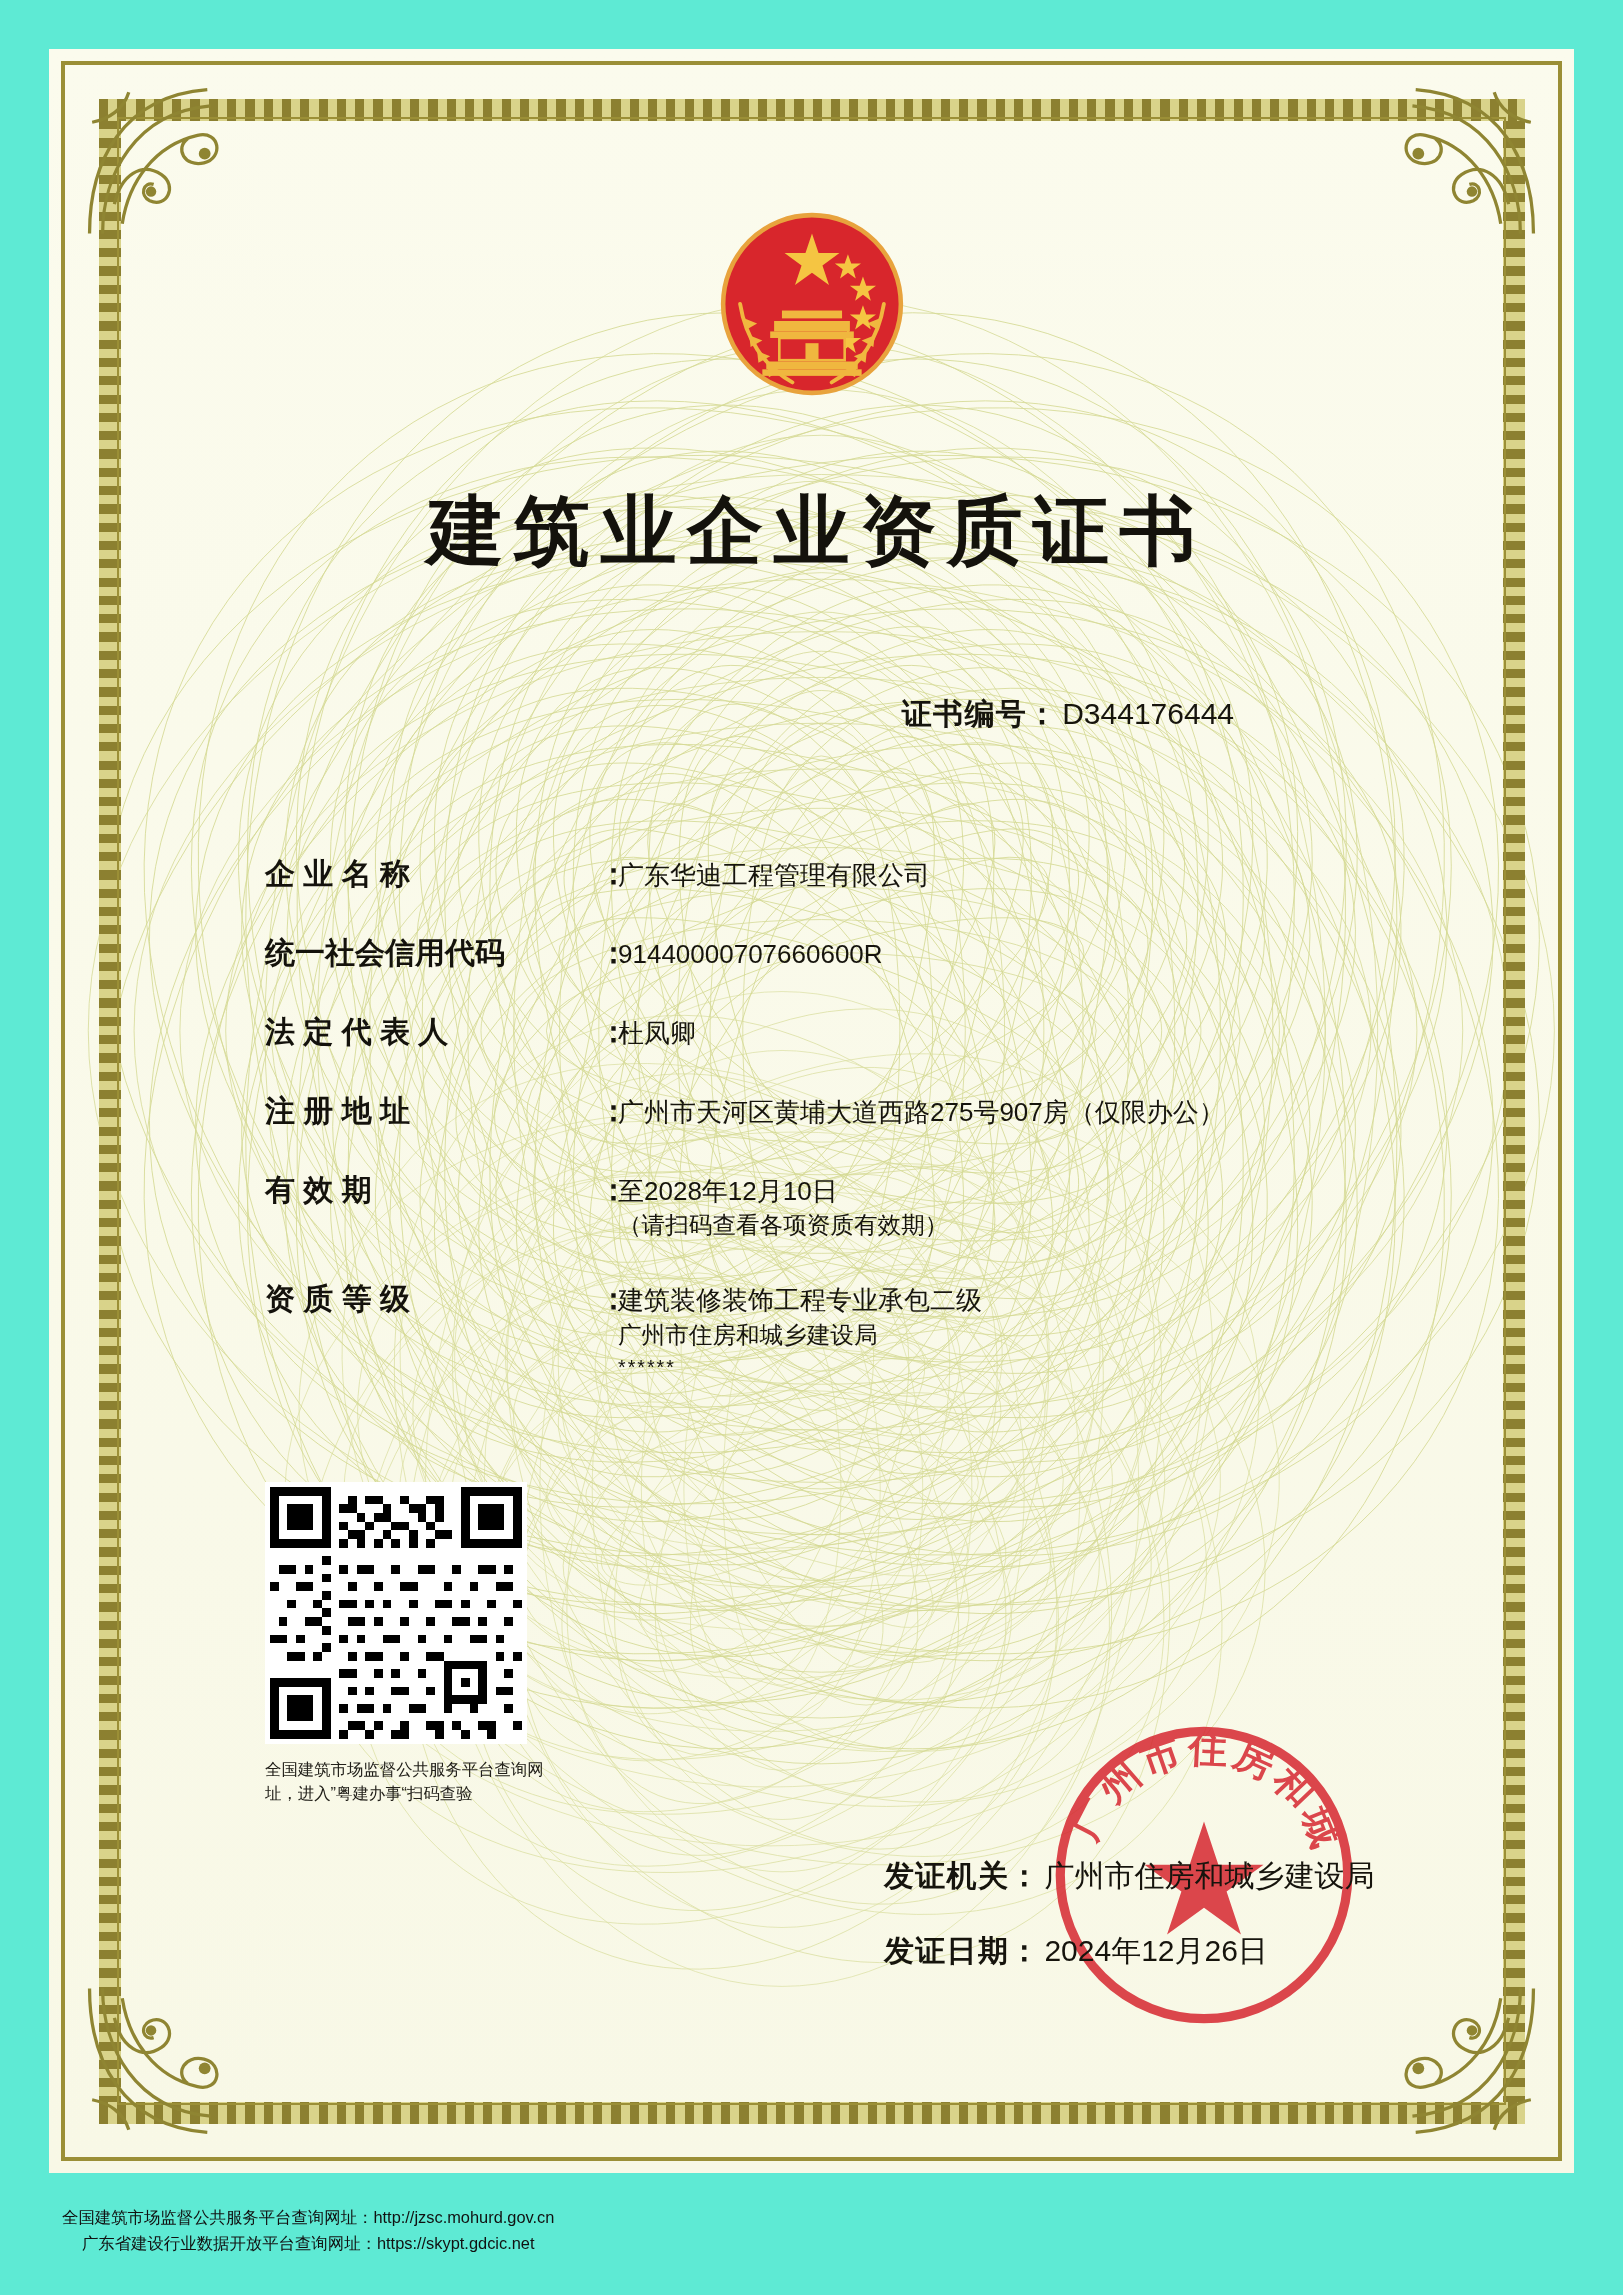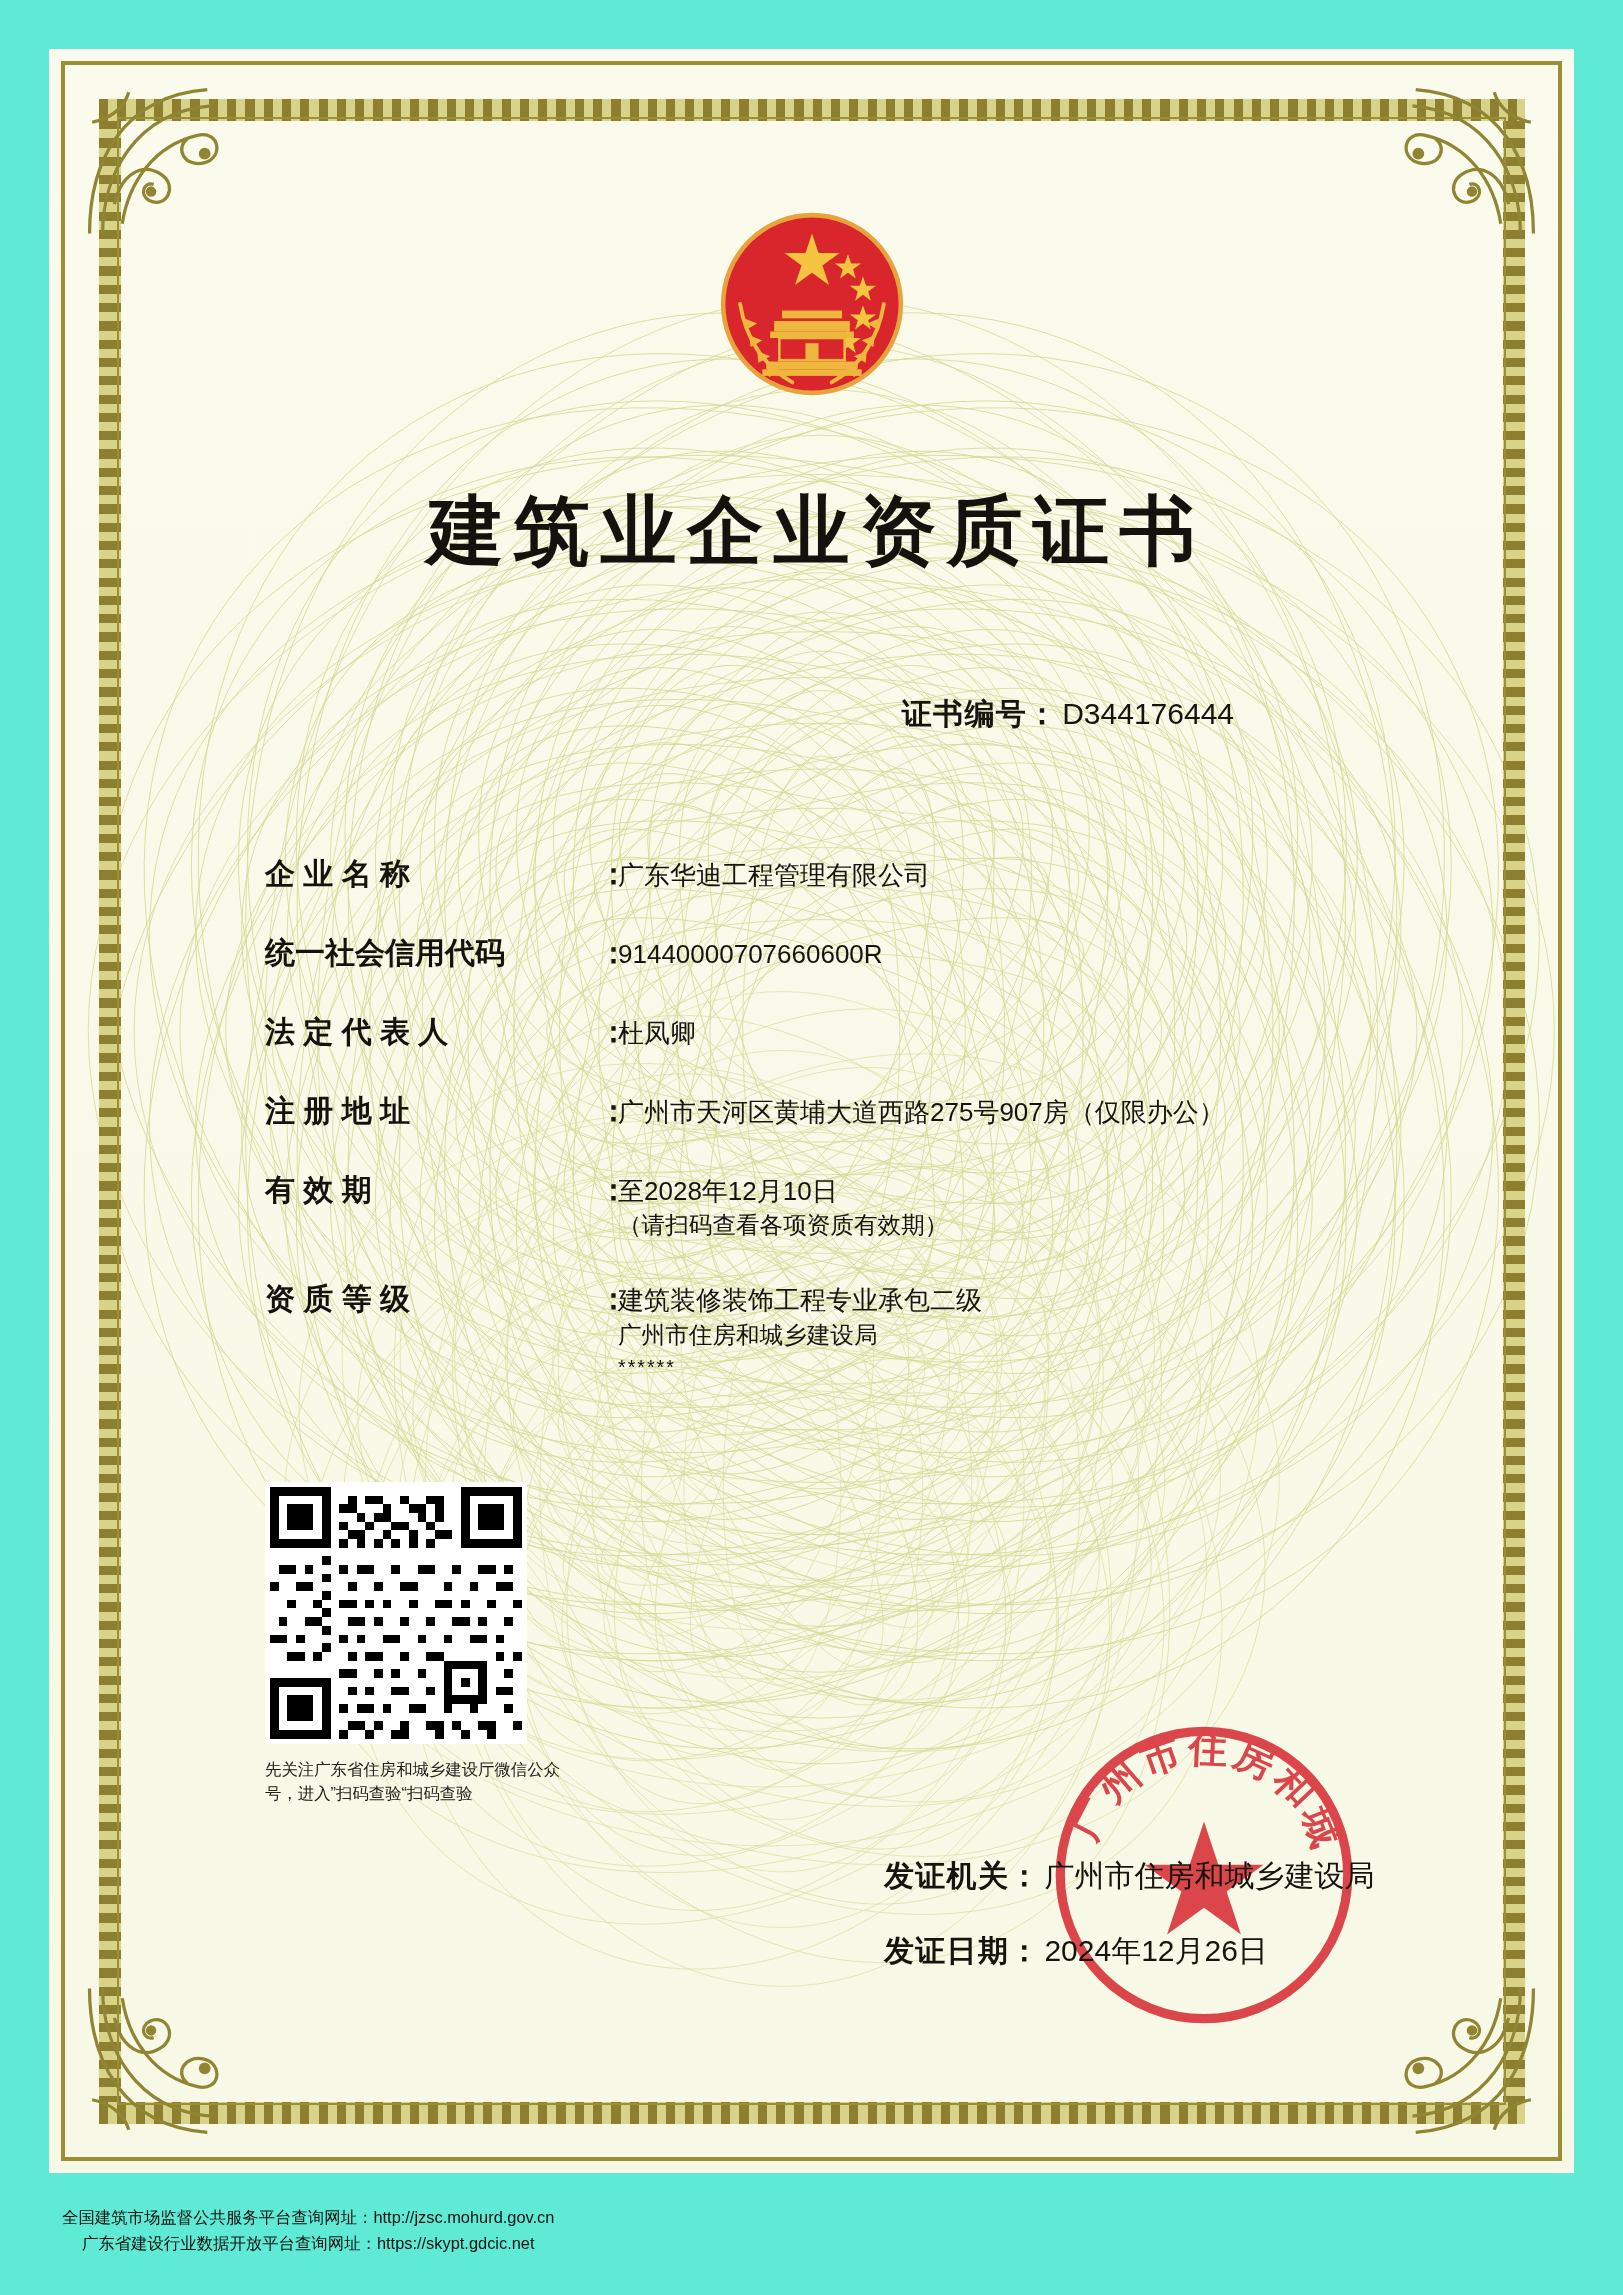--- a/index.html
+++ b/index.html
@@ -596,21 +596,21 @@
 
             <rect x="8" y="28" width="1" height="1"></rect>
               <rect x="11" y="28" width="1" height="1"></rect>
             <rect x="14" y="28" width="2" height="1"></rect>
               <rect x="19" y="28" width="1" height="1"></rect>
             <rect x="22" y="28" width="1" height="1"></rect>
               <rect x="25" y="28" width="1" height="1"></rect>
           </g>
         </svg>
       </div>
-      <div class="qr-note">先关注广东省住房和城乡建设厅微信公众号，进入”扫码查验“扫码查验</div>
+      <div class="qr-note">全国建筑市场监督公共服务平台查询网址，进入”粤建办事“扫码查验</div>
     </div>
 
     <div class="seal">
       <svg viewBox="0 0 300 300" aria-hidden="true">
         <defs>
           <path id="sealArc" d="M 40 150 A 110 110 0 1 1 260 150" fill="none"></path>
         </defs>
         <circle cx="150" cy="150" r="140" fill="none" stroke="#d5202a" stroke-width="9"></circle>
         <polygon points="150,98 164,140 208,140 172,166 186,208 150,182 114,208 128,166 92,140 136,140" fill="#d5202a"></polygon>
         <text font-family="'DejaVu Sans', sans-serif" font-size="38" font-weight="700" fill="#d5202a" letter-spacing="4">

